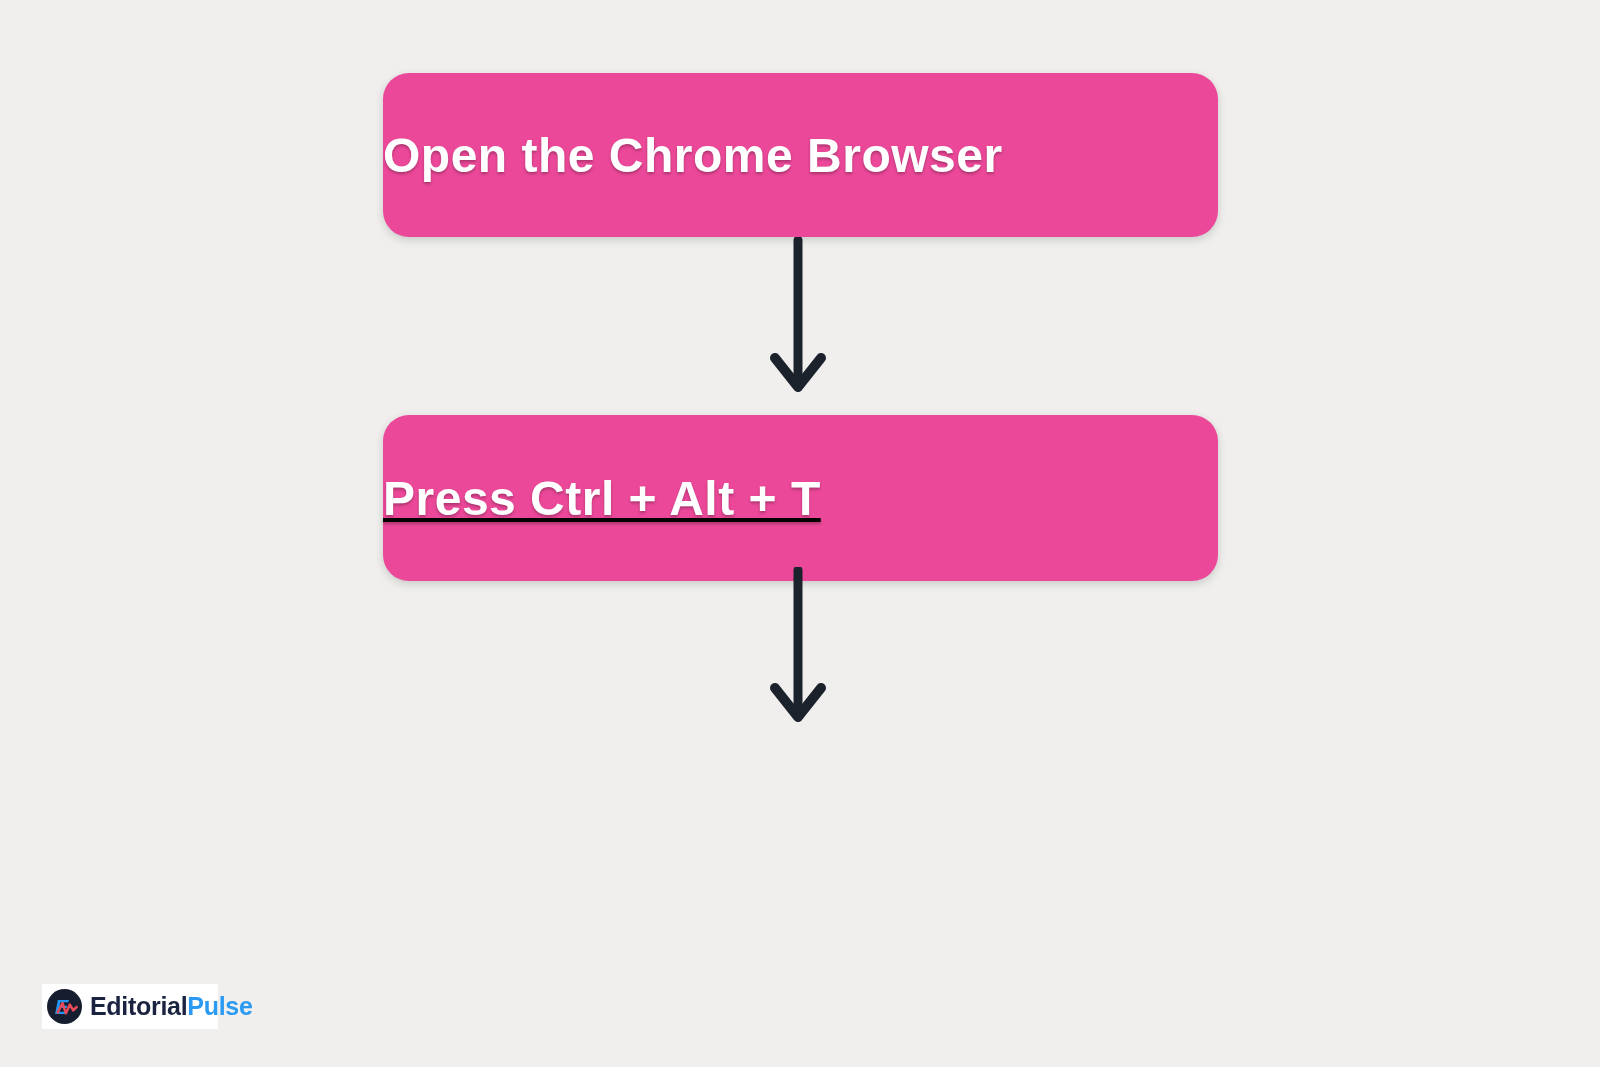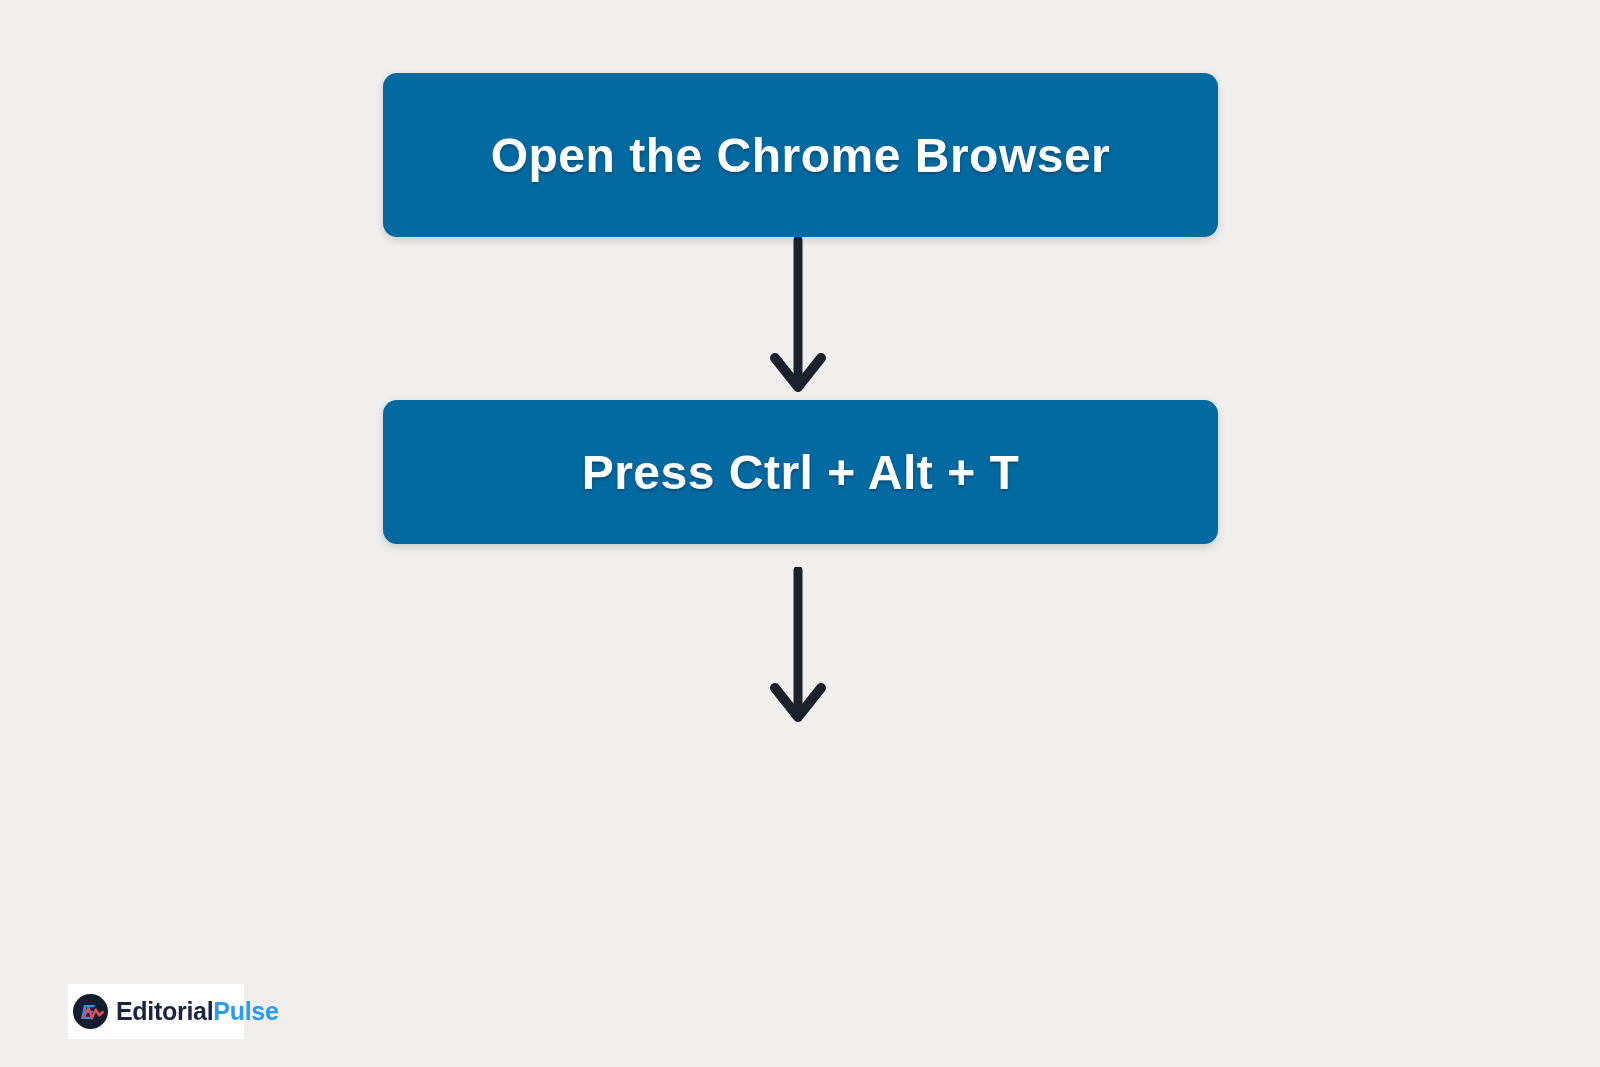--- a/index.html
+++ b/index.html
@@ -16,29 +16,28 @@
     position: relative;
     width: 1600px;
     height: 1067px;
     background: #f0efed;
     overflow: hidden;
   }
   .step {
     position: absolute;
     left: 383px;
     width: 835px;
-    background: #0369a1;
-    border-radius: 14px;
+    background: #ec4899;
+    border-radius: 26px;
     display: flex;
     align-items: center;
-    justify-content: center;
     box-shadow: 0 3px 8px rgba(20, 40, 45, 0.18);
   }
   .step-1 { top: 73px;  height: 164px; }
-  .step-2 { top: 400px; height: 144px; }
+  .step-2 { top: 415px; height: 166px; text-decoration: underline; }
   .step-3 { top: 728px; height: 167px; }
   .step-label {
     color: #ffffff;
     font-size: 48px;
     font-weight: 700;
     letter-spacing: 0.5px;
     white-space: nowrap;
     text-shadow: 0 2px 3px rgba(0, 0, 0, 0.28);
   }
   .arrow {
@@ -47,28 +46,27 @@
     width: 74px;
     height: 160px;
   }
   .arrow-1 { top: 237px; }
   .arrow-2 { top: 567px; }
   .logo-card {
     position: absolute;
     left: 42px;
     top: 984px;
     width: 176px;
-    height: 55px;
+    height: 45px;
     background: #ffffff;
     display: flex;
     align-items: center;
     gap: 8px;
     padding-left: 5px;
     box-sizing: border-box;
-    margin-left: 26px;
   }
   .logo-mark { flex: 0 0 auto; display: block; }
   .logo-text {
     font-size: 25px;
     font-weight: 700;
     letter-spacing: -0.3px;
     white-space: nowrap;
     line-height: 1;
   }
   .logo-text .primary { color: #1a2340; }

